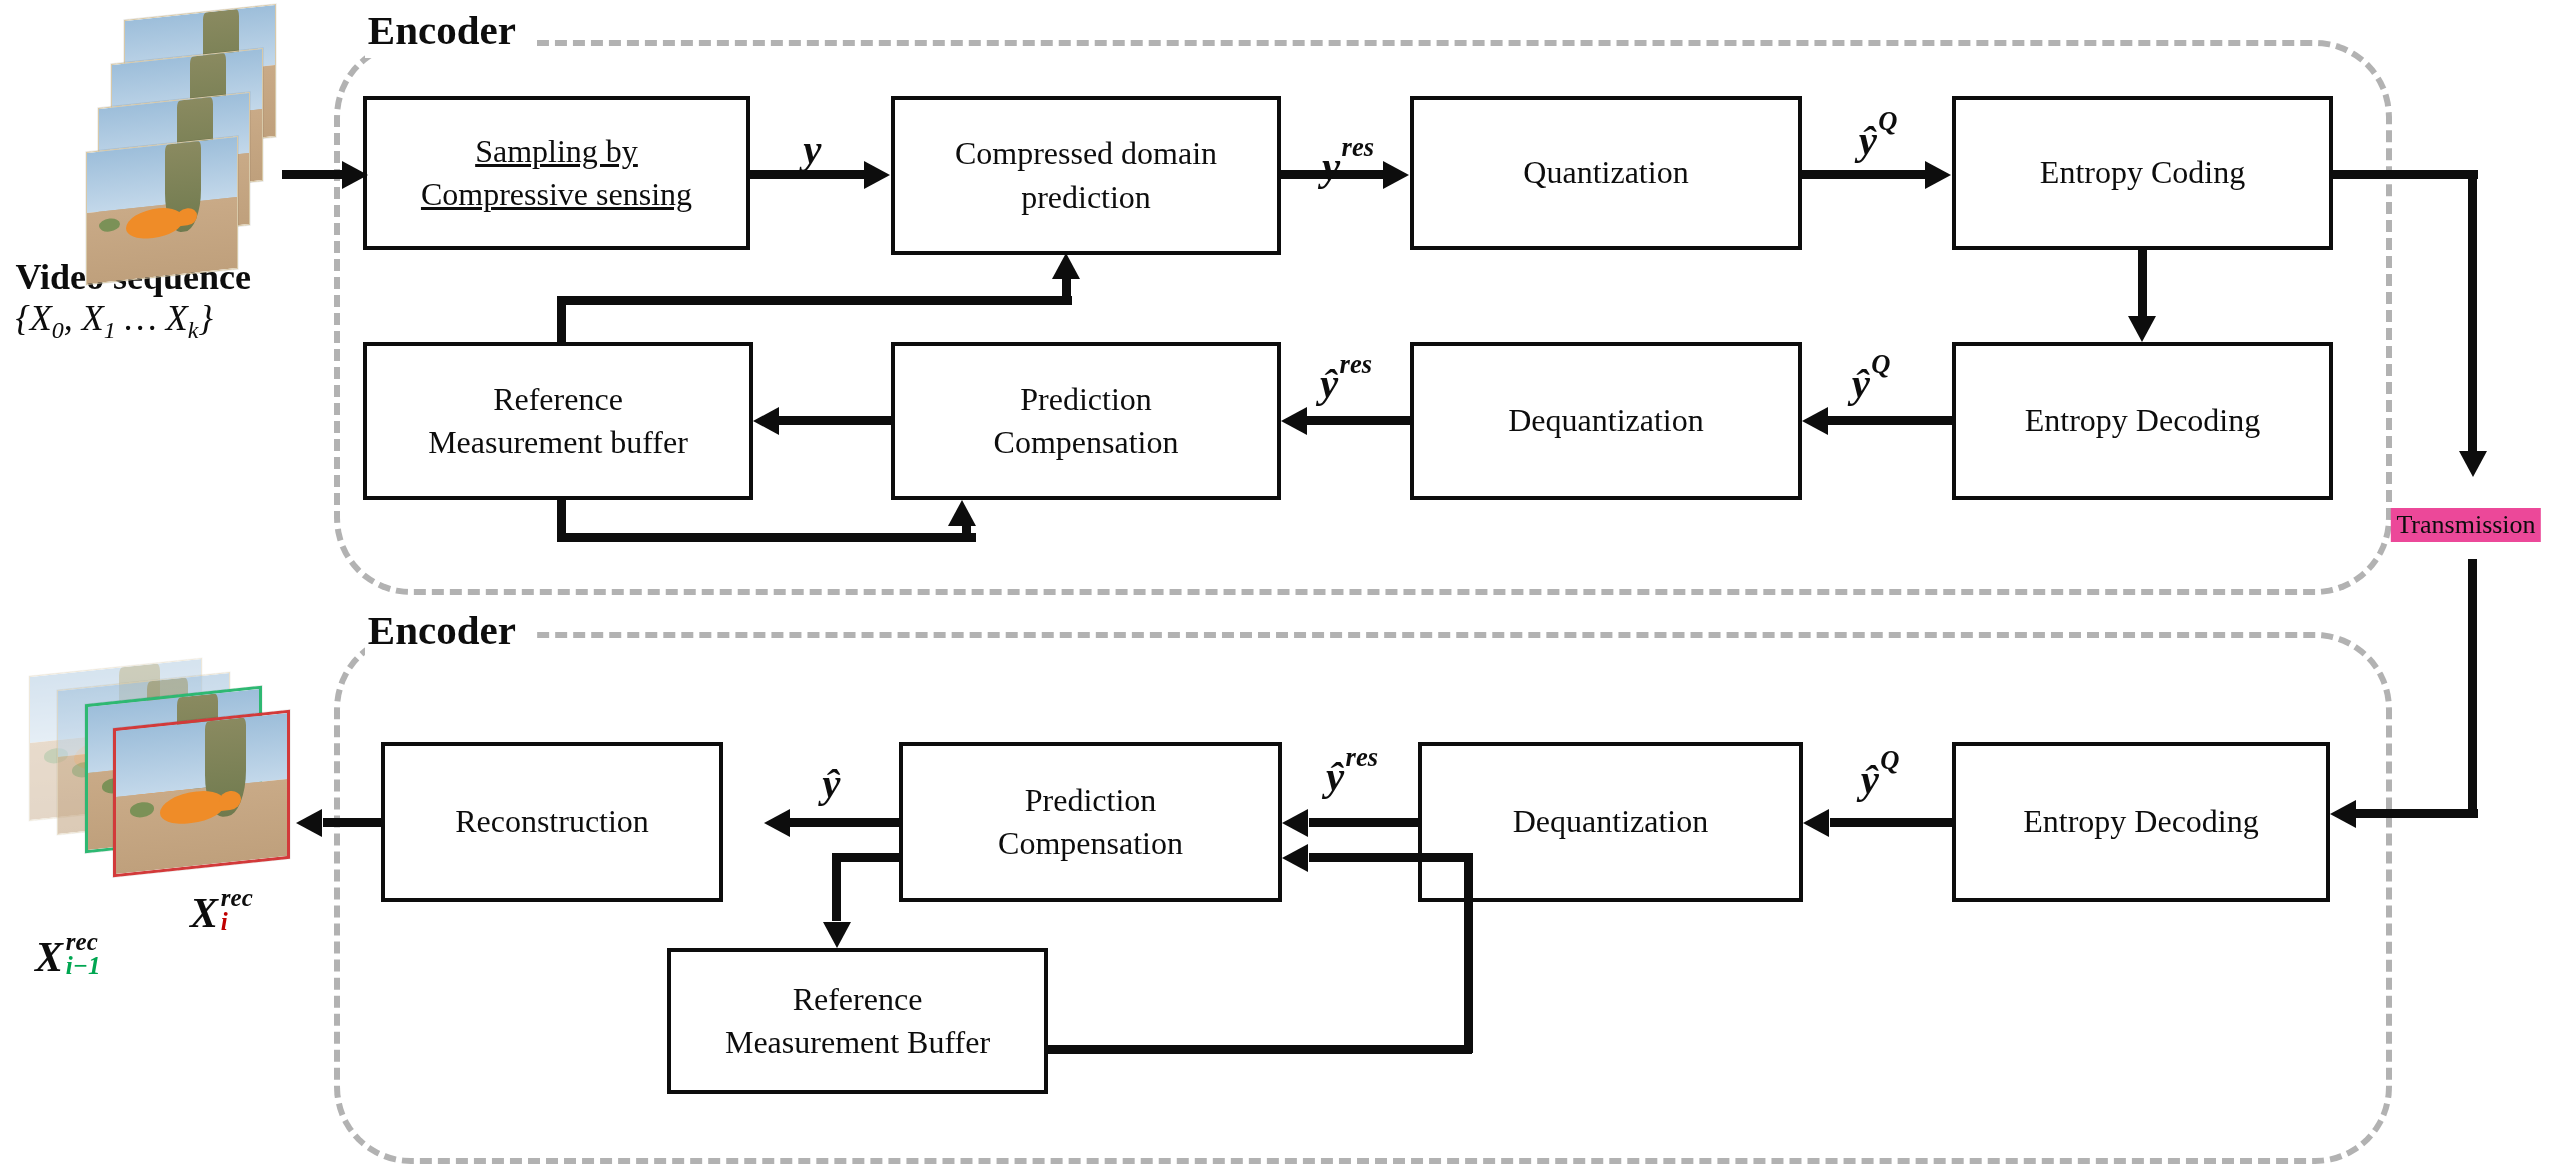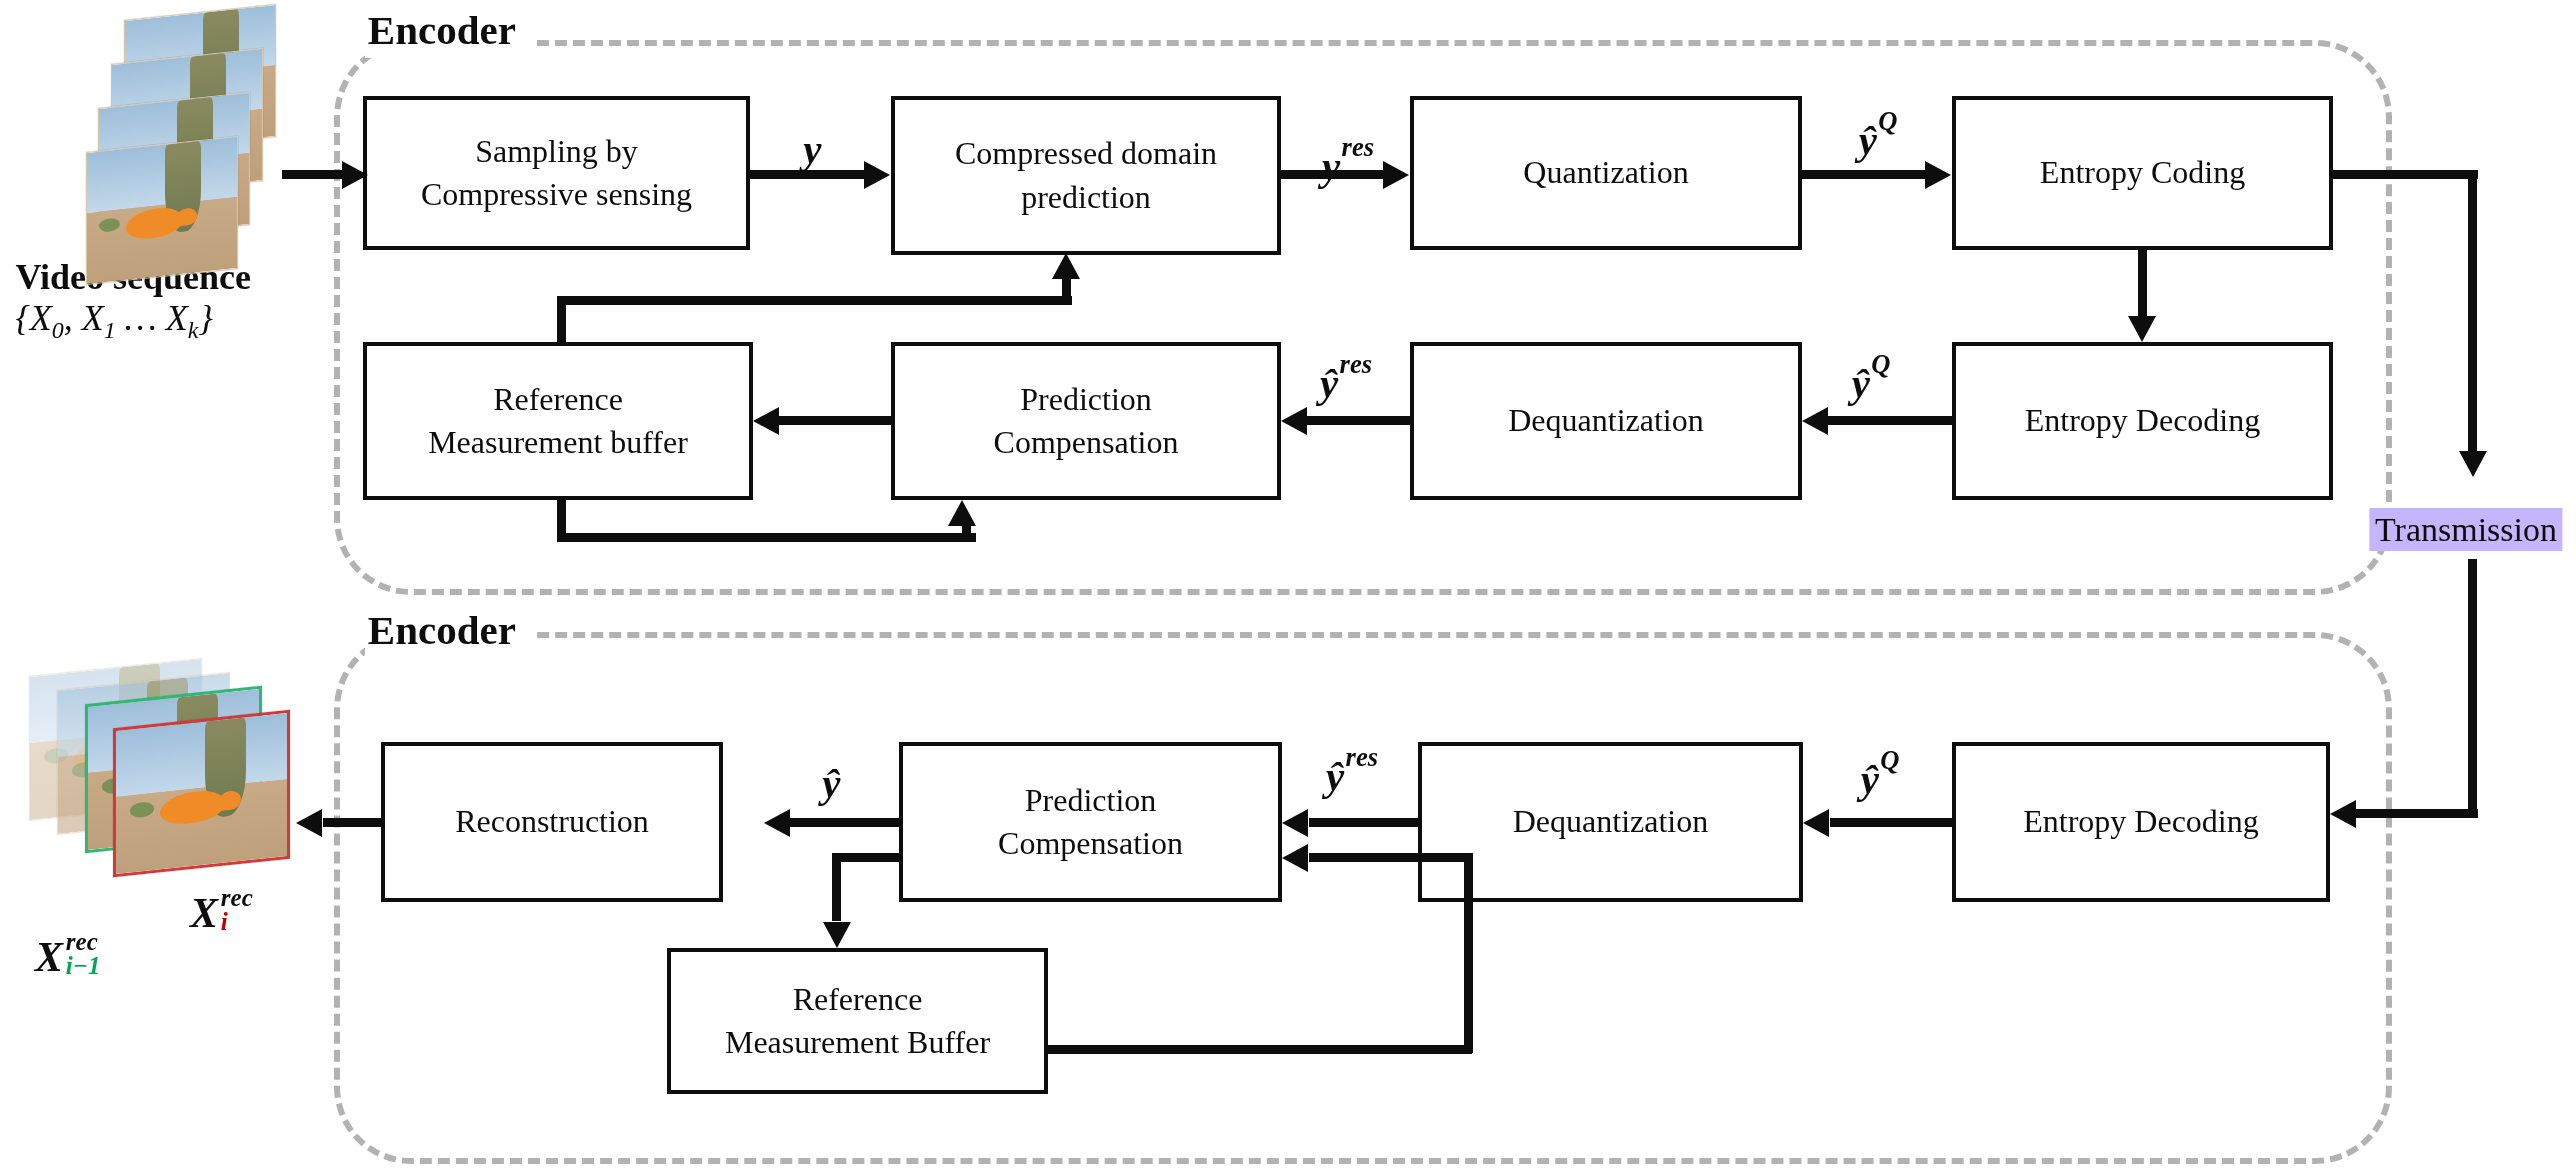--- a/index.html
+++ b/index.html
@@ -27,21 +27,21 @@
   .ah.r{border-width:14px 0 14px 26.5px;border-left-color:#0d0d0d;}
   .ah.l{border-width:14px 26.5px 14px 0;border-right-color:#0d0d0d;}
   .ah.d{border-width:26.5px 14px 0 14px;border-top-color:#0d0d0d;}
   .ah.u{border-width:0 14px 26.5px 14px;border-bottom-color:#0d0d0d;}
 
   
   .sig{position:absolute;transform:translateX(-50%);font-size:41px;font-weight:bold;font-style:italic;
        line-height:1.0;white-space:nowrap;}
   .sig sup{font-size:26.5px;vertical-align:24px;margin-left:1.4px;}
 
-  .plain-label{position:absolute;font-size:34px;line-height:1.1;background:#c4b5fd;padding:2.8px 5.6px;
+  .plain-label{position:absolute;font-size:26px;line-height:1.1;background:#ec4899;padding:2.8px 5.6px;
        transform:translateX(-50%);white-space:nowrap;}
 
   
   .vlab{position:absolute;font-size:36px;font-weight:bold;line-height:1.15;white-space:nowrap;}
   .vseq{position:absolute;font-size:36px;font-weight:normal;font-style:italic;white-space:nowrap;}
   .vseq sub{font-size:24px;}
 
   .xlab{position:absolute;font-size:42px;font-weight:bold;font-style:italic;line-height:1.0;
         display:flex;align-items:flex-start;white-space:nowrap;}
   .xstack{display:inline-flex;flex-direction:column;font-size:25px;line-height:0.95;margin-left:2.8px;margin-top:-5.6px;}
@@ -106,21 +106,21 @@
   </div>
 
   <div class="vlab" style="left:15.4px;top:257px;"><span>Video sequence</span></div>
   <div class="vseq" style="left:15.4px;top:297px;">
     <span>{X</span><sub>0</sub><span>, X</span><sub>1</sub><span> … X</span><sub>k</sub><span>}</span>
   </div>
 
   <div class="rtitle" style="left:365px;top:5.6px;">Encoder</div>
   <div class="rtitle" style="left:365px;top:606px;">Encoder</div>
 
-  <div class="box" style="left:363px;top:96px;width:387px;height:154px;">Sampling by
+  <div class="box" style="left:363px;top:96px;width:387px;height:154px;text-decoration:underline;">Sampling by
 Compressive sensing</div>
   <div class="box" style="left:891px;top:96px;width:390px;height:159px;">Compressed domain
 prediction</div>
   <div class="box" style="left:1410px;top:96px;width:392px;height:154px;">Quantization</div>
   <div class="box" style="left:1952px;top:96px;width:381px;height:154px;">Entropy Coding</div>
   <div class="box" style="left:363px;top:342px;width:390px;height:158px;">Reference
 Measurement buffer</div>
   <div class="box" style="left:891px;top:342px;width:390px;height:158px;">Prediction
 Compensation</div>
   <div class="box" style="left:1410px;top:342px;width:392px;height:158px;">Dequantization</div>

